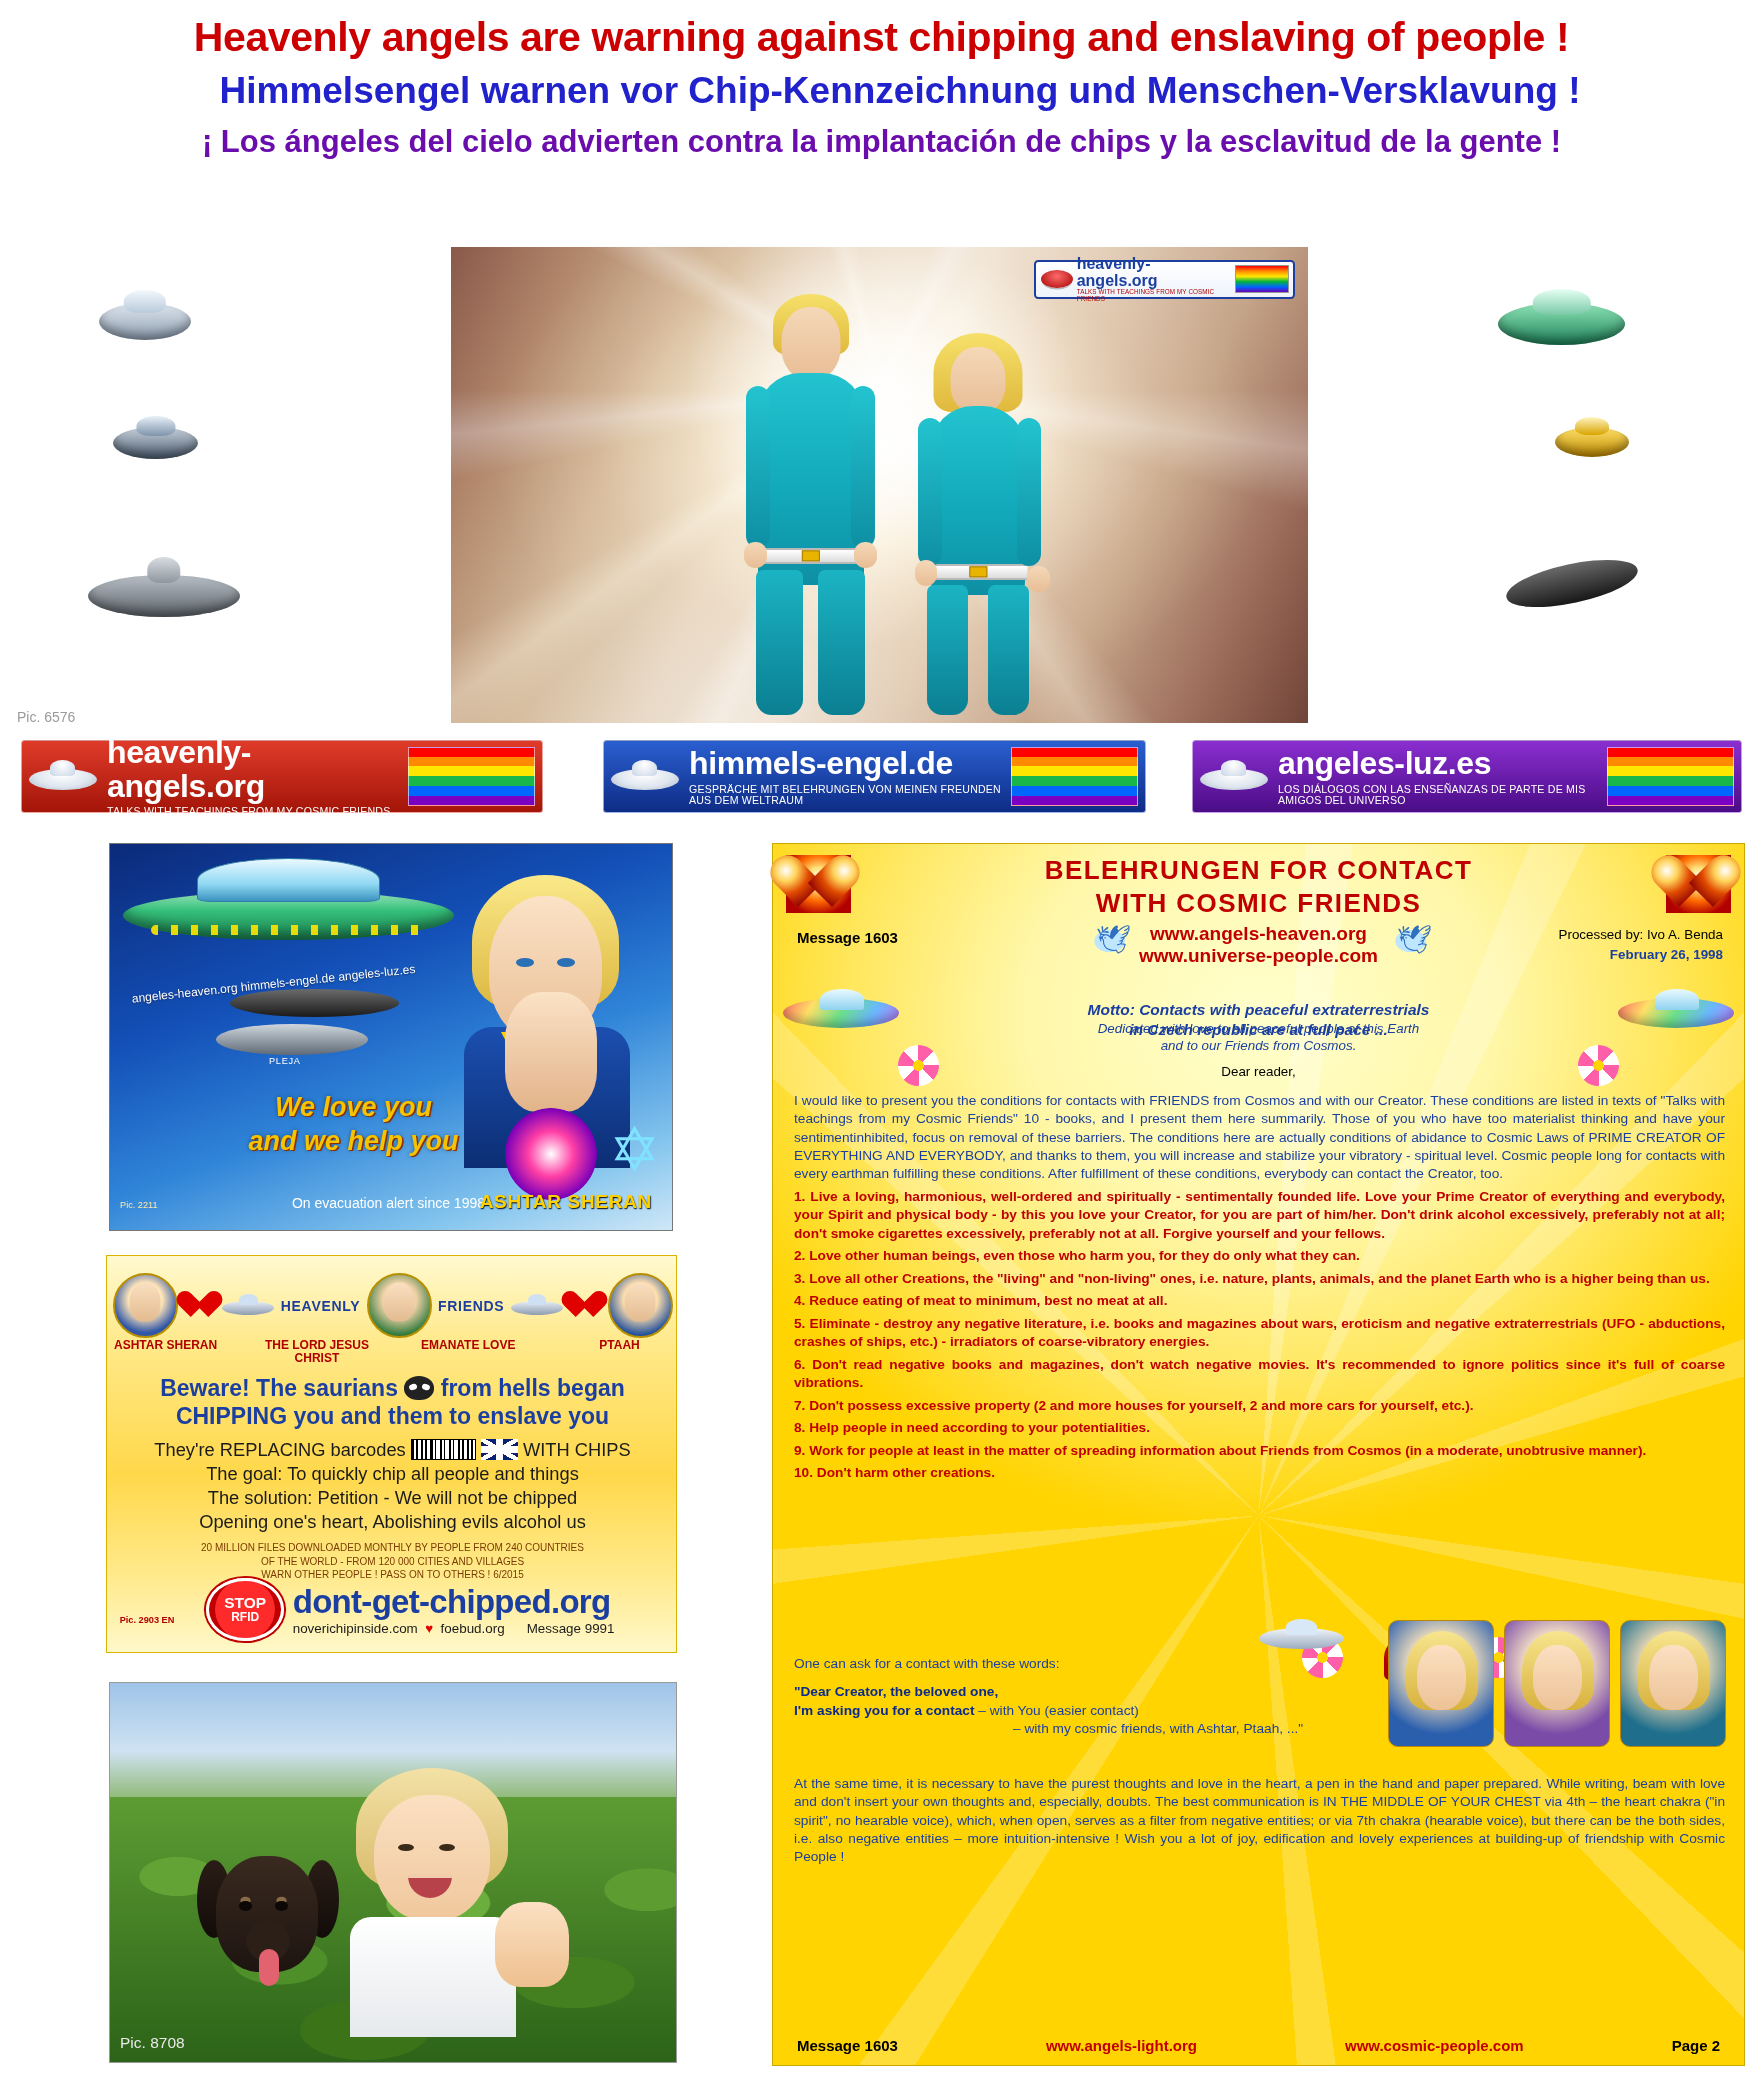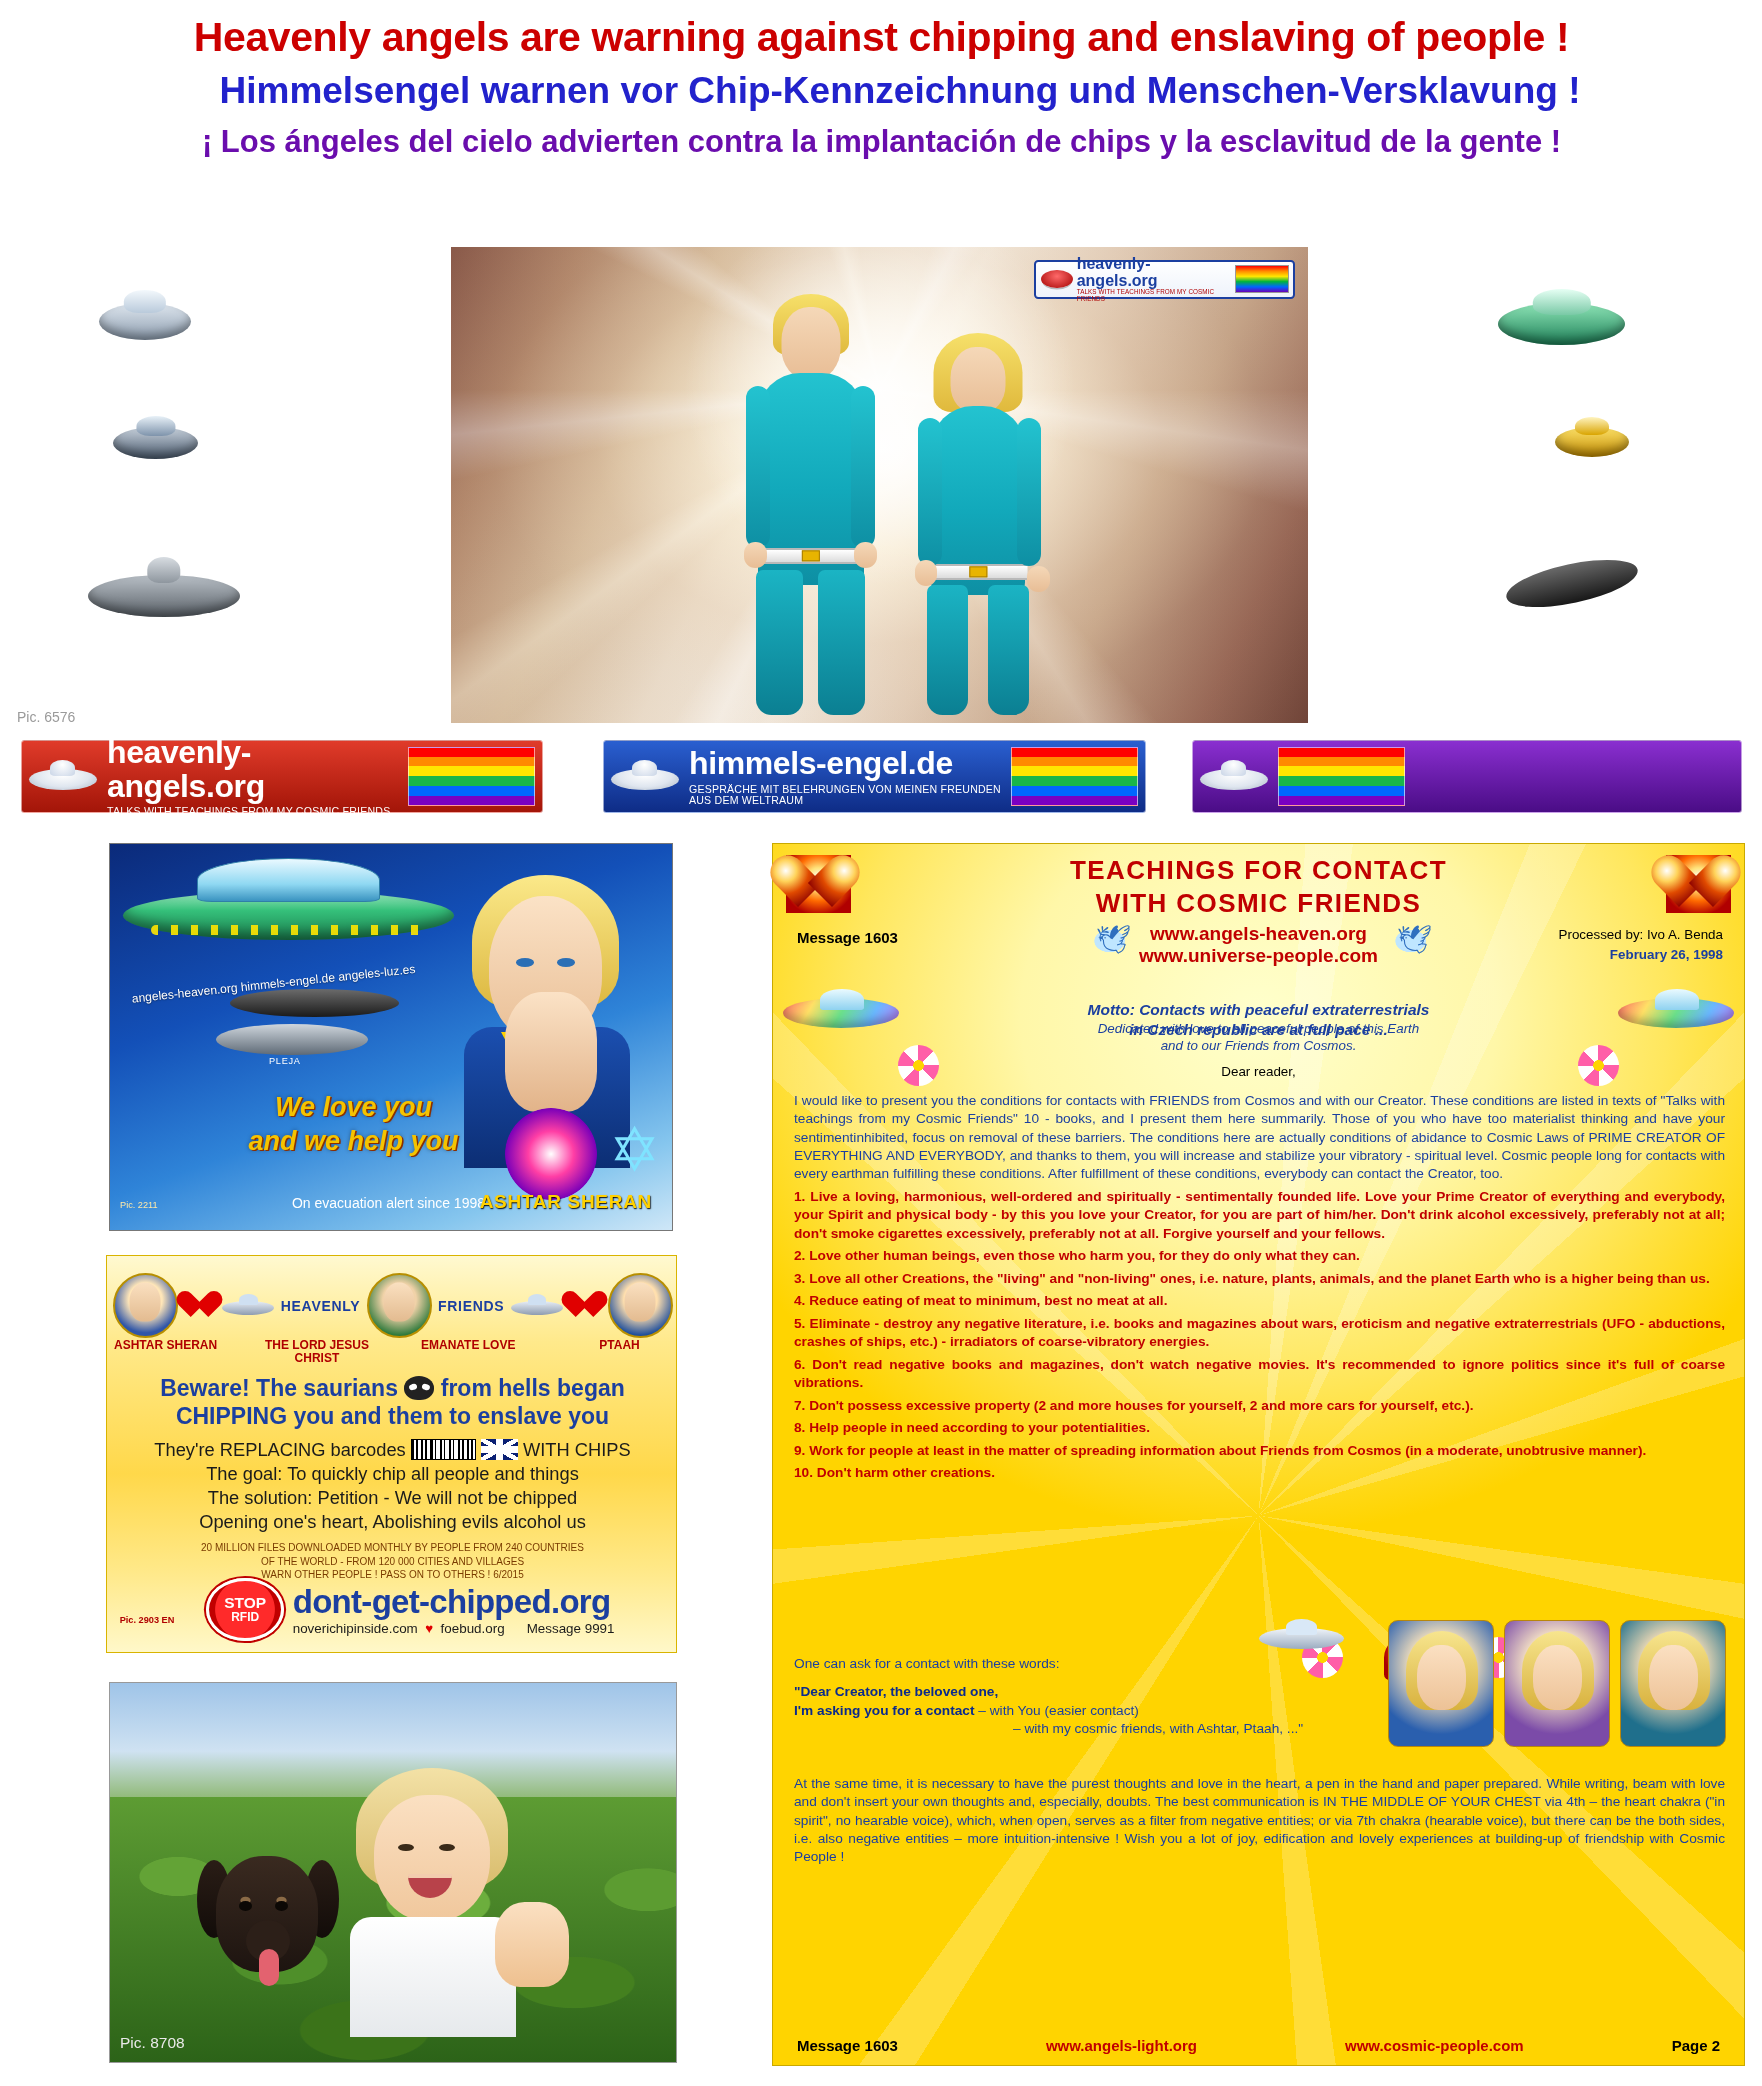--- a/index.html
+++ b/index.html
@@ -746,20 +746,24 @@
         <div class="bt1">himmels-engel.de</div>
         <div class="bt2">GESPRÄCHE MIT BELEHRUNGEN VON MEINEN FREUNDEN AUS DEM WELTRAUM</div>
       </div>
       <div class="b-rainbow"></div>
     </div>
     <div class="banner banner-es">
       <div class="b-saucer">
           <div class="disc"></div>
           <div class="dm"></div>
         </div>
+      <div class="b-text">
+        <div class="bt1">angeles-luz.es</div>
+        <div class="bt2">LOS DIÁLOGOS CON LAS ENSEÑANZAS DE PARTE DE MIS AMIGOS DEL UNIVERSO</div>
+      </div>
       <div class="b-rainbow"></div>
     </div>
   </div>
 
   <div class="card card-ashtar">
     <div class="ash-ship">
       <div class="hull"></div>
         <div class="cab"></div>
         <div class="lights"></div>
     </div>
@@ -882,21 +886,21 @@
   </div>
 
   <div class="doc">
     <div class="burst"></div>
     <div class="doc-inner">
 
       <div class="heart-big heart-l"></div>
       <div class="heart-big heart-r"></div>
 
       <div class="doc-title">
-        <div>TEACHINGS   FOR   CONTACT</div>
+        <div>BELEHRUNGEN   FOR   CONTACT</div>
         <div>WITH   COSMIC   FRIENDS</div>
       </div>
 
       <div class="doc-msg-l">Message 1603</div>
       <div class="dove l">🕊</div>
       <div class="dove r">🕊</div>
       <div class="doc-urls">
         <span class="u">www.angels-heaven.org</span>
         <span class="u">www.universe-people.com</span>
       </div>

